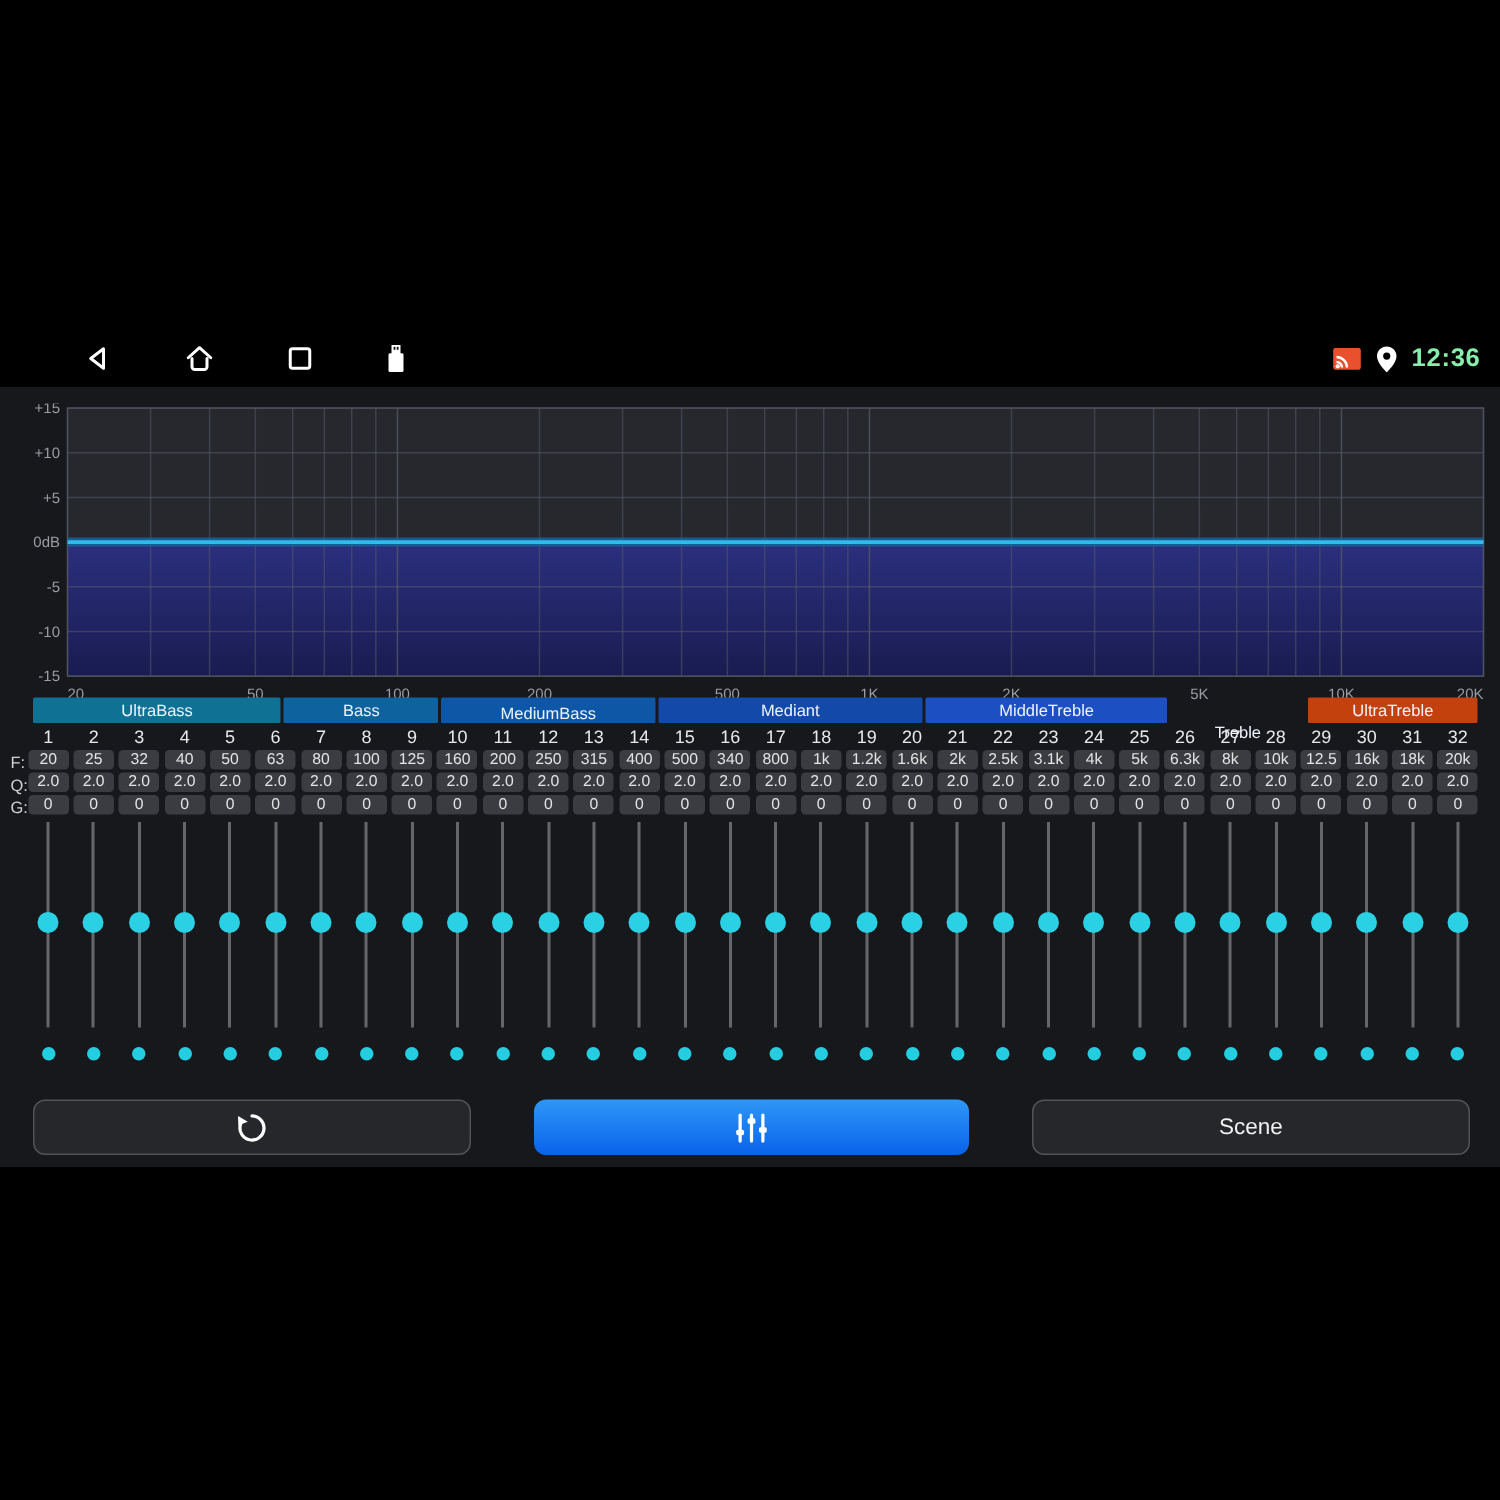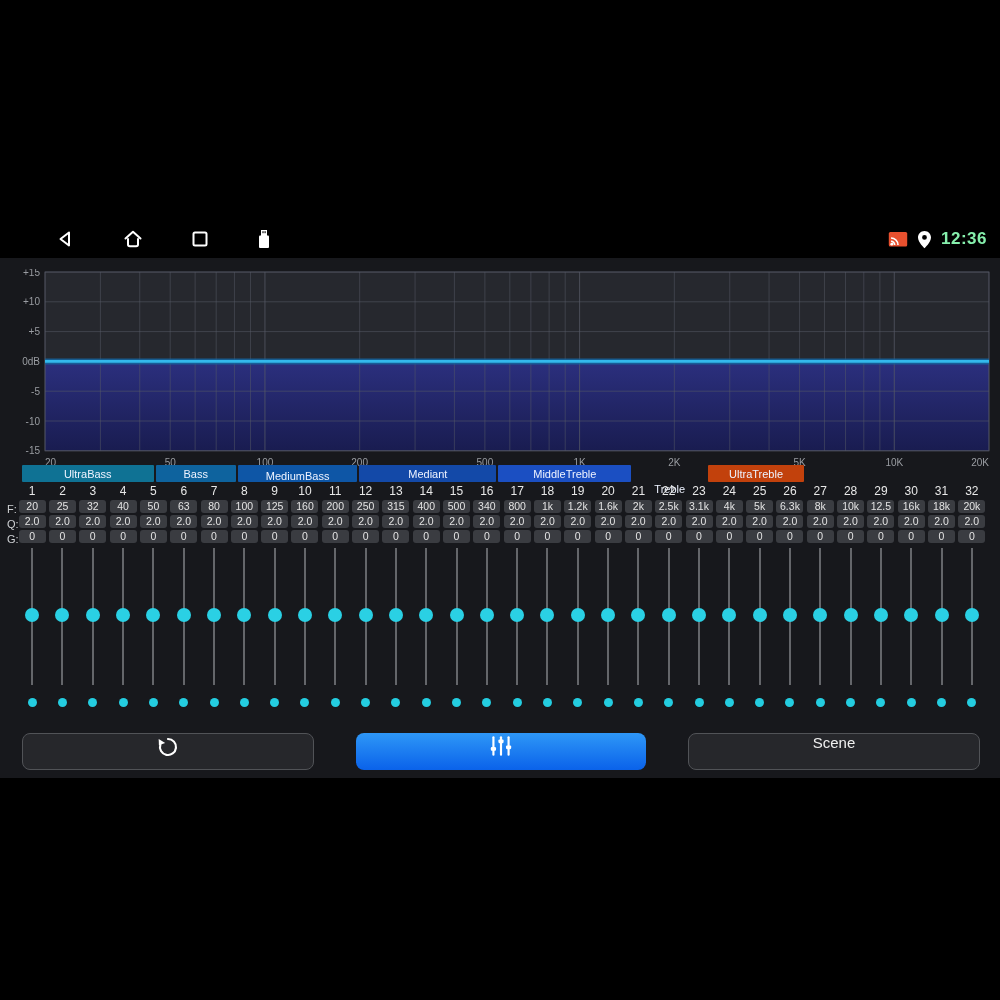--- a/index.html
+++ b/index.html
@@ -15,21 +15,21 @@
   .nav-icons svg { display:block; }
   .status-right { margin-left:auto; display:flex; align-items:center; gap:9px;
                   padding-right:13px; }
   .time { color:#86efac; font-size:17px; font-weight:700; letter-spacing:.5px; }
 
   
   .graph { position:absolute; top:49px; left:0; width:1000px; height:202px; }
   .graph svg { display:block; }
 
   
-  .category-bar { position:absolute; top:245px; left:22px; width:782px; height:17px;
+  .category-bar { position:absolute; top:245px; left:22px; width:963px; height:17px;
                   display:flex; gap:2px; }
   .seg { display:flex; align-items:center; justify-content:center;
          color:#eef3ff; font-size:11px; border-radius:1px; white-space:nowrap; }
 
   
   .row-label { position:absolute; left:7px; width:14px; color:#cfd1d4;
                font-size:11px; text-align:left; }
   .bands { position:absolute; top:264px; left:17px; width:970px; height:226px;
            display:grid; grid-template-columns:repeat(32,1fr); }
   .band-col { display:flex; flex-direction:column; align-items:center; }
@@ -43,21 +43,21 @@
   .knob { position:absolute; left:50%; top:60px; width:14px; height:14px;
           margin-left:-7px; border-radius:50%; background:#2ad0e4; }
   .ind-dot { width:9px; height:9px; border-radius:50%; background:#24cde0;
              margin-top:13px; }
 
   
   .buttons { position:absolute; top:513px; left:22px; width:958px; height:37px;
              display:flex; gap:42px; }
   .btn { flex:1; height:37px; border-radius:8px; background:#26272b;
          border:1px solid #515357; color:#f0f0f0; font-size:15px;
-         display:flex; justify-content:center; }
+         display:flex; align-items:center; justify-content:center; }
   .btn.primary { background:linear-gradient(180deg,#2e97f7,#0a62ea); border:none; }
   .btn svg { display:block; }
 </style>
 </head>
 <body>
 
 <div class="screen">
 
   <div class="status-bar">
     <div class="nav-icons">

